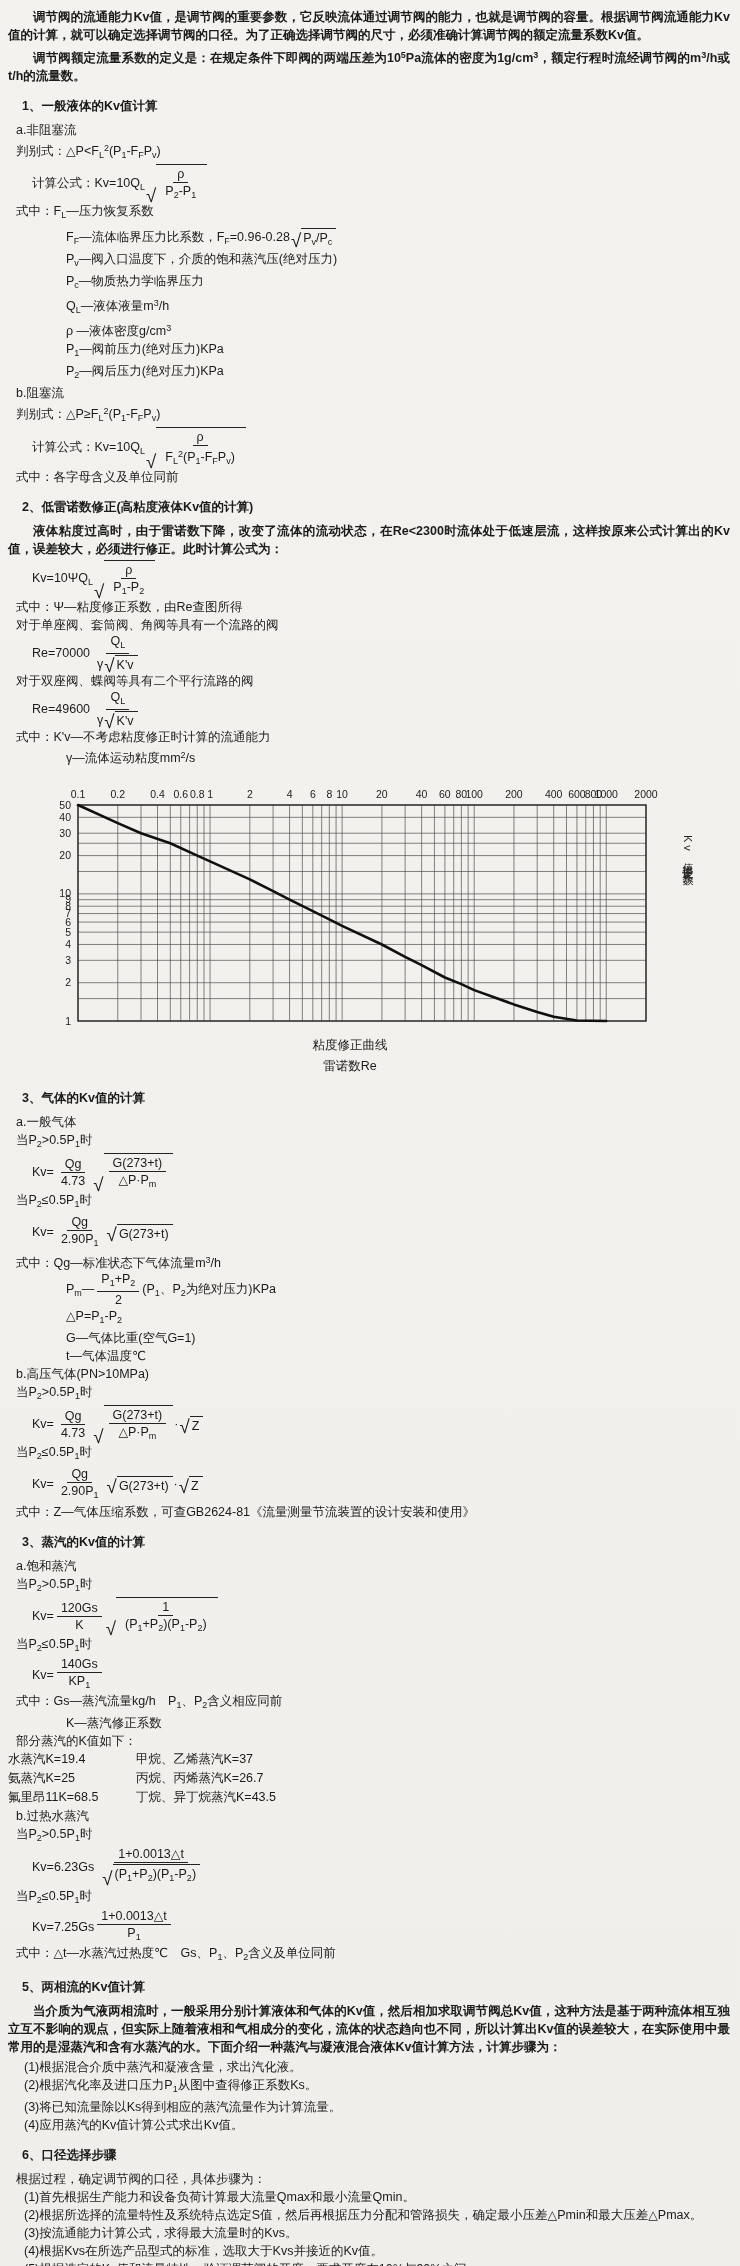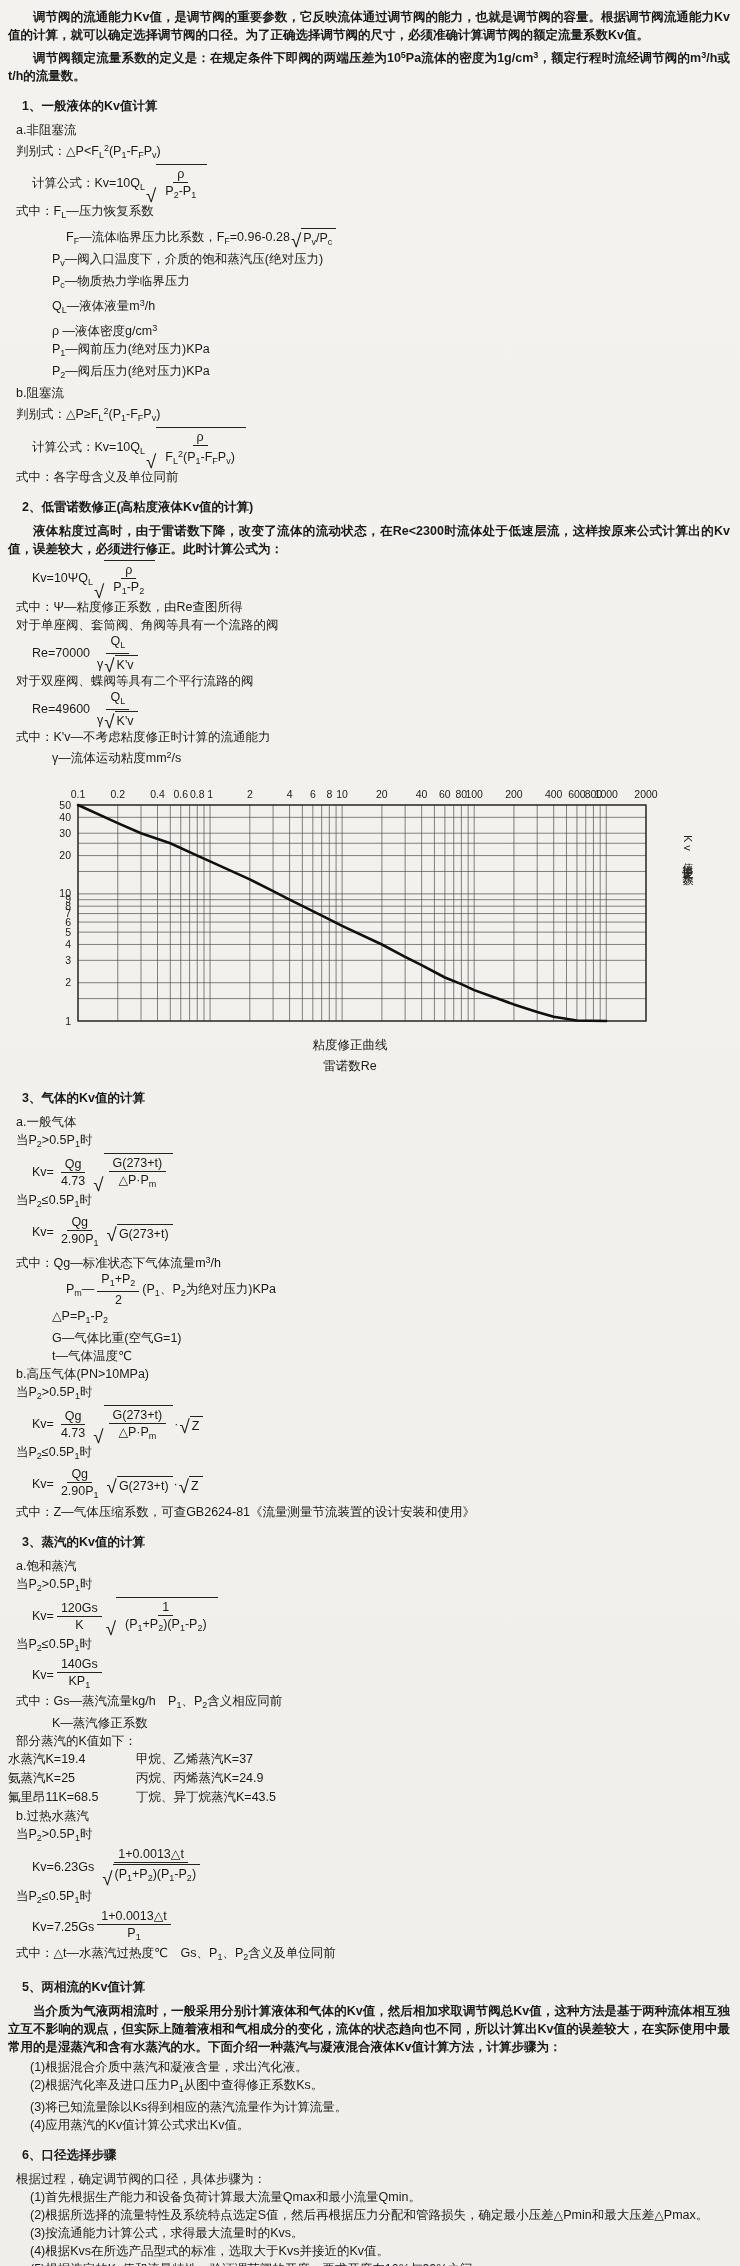--- a/index.html
+++ b/index.html
@@ -9,21 +9,21 @@
     font-family:"Liberation Sans","DejaVu Sans",sans-serif;
     color:#1b1b1b;
     font-size:12.5px;
     -webkit-font-smoothing:antialiased;
   }
   .page{padding:8px 10px 26px 8px;background:linear-gradient(180deg,#f3f2ee 0%,#f1f0ec 60%,#efeeea 100%);}
   p.para{margin:0 0 2px 0;text-indent:2em;line-height:18px;text-align:justify;font-weight:bold;}
   .line{line-height:18px;white-space:nowrap;}
   .sec-title{font-weight:bold;line-height:19px;margin:12px 0 5px 14px;white-space:nowrap;}
   .ind1{margin-left:8px;}
-  .ind2{margin-left:44px;}
+  .ind2{margin-left:58px;}
   sub{font-size:9px;vertical-align:-3px;}
   sup{font-size:9px;vertical-align:4px;}
   
   .formula{display:flex;align-items:center;min-height:38px;margin-left:24px;white-space:nowrap;}
   .formula-sm{min-height:26px;}
   .f-row{display:inline-flex;align-items:center;}
   .frac{display:inline-flex;flex-direction:column;align-items:center;vertical-align:middle;margin:0 3px;line-height:14px;}
   .frac>.num{padding:0 4px 1px 4px;border-bottom:1px solid #222;}
   .frac>.den{padding:1px 4px 0 4px;}
   .sqrt{display:inline-flex;align-items:center;margin:0 1px;}
@@ -33,21 +33,21 @@
   .kv-row{display:flex;line-height:19px;}
   .kv-c1{width:128px;}
   
   .chart-wrap{position:relative;width:714px;margin:16px 0 4px 22px;}
   .chart-ylabel-right{
     position:absolute;left:650px;top:52px;
     writing-mode:vertical-rl;letter-spacing:3px;font-size:11px;color:#222;
   }
   .chart-cap{text-align:center;line-height:21px;width:640px;color:#1b1b1b;}
   svg{display:block;}
-  .steps .line{margin-left:22px;}
+  .steps .line{margin-left:16px;}
 </style>
 </head>
 <body>
 
 <div class="page">
 
   <p class="para">调节阀的流通能力Kv值，是调节阀的重要参数，它反映流体通过调节阀的能力，也就是调节阀的容量。根据调节阀流通能力Kv值的计算，就可以确定选择调节阀的口径。为了正确选择调节阀的尺寸，必须准确计算调节阀的额定流量系数Kv值。</p>
   <p class="para">调节阀额定流量系数的定义是：在规定条件下即阀的两端压差为10<sup>5</sup>Pa流体的密度为1g/cm<sup>3</sup>，额定行程时流经调节阀的m<sup>3</sup>/h或t/h的流量数。</p>
 
   <div class="sec-title">1、一般液体的Kv值计算</div>
@@ -370,21 +370,21 @@
     </div>
   <div class="line ind1">式中：Gs—蒸汽流量kg/h　P<sub>1</sub>、P<sub>2</sub>含义相应同前</div>
   <div class="line ind2">K—蒸汽修正系数</div>
   <div class="line ind1">部分蒸汽的K值如下：</div>
   <div class="kv-row">
     <span class="kv-c1">水蒸汽K=19.4</span>
     <span>甲烷、乙烯蒸汽K=37</span>
   </div>
   <div class="kv-row">
     <span class="kv-c1">氨蒸汽K=25</span>
-    <span>丙烷、丙烯蒸汽K=24.9</span>
+    <span>丙烷、丙烯蒸汽K=26.7</span>
   </div>
   <div class="kv-row">
     <span class="kv-c1">氟里昂11K=68.5</span>
     <span>丁烷、异丁烷蒸汽K=43.5</span>
   </div>
   <div class="line ind1">b.过热水蒸汽</div>
   <div class="line ind1">当P<sub>2</sub>&gt;0.5P<sub>1</sub>时</div>
   <div class="formula">
       <span class="f-row">
         <span>Kv=6.23Gs </span>

